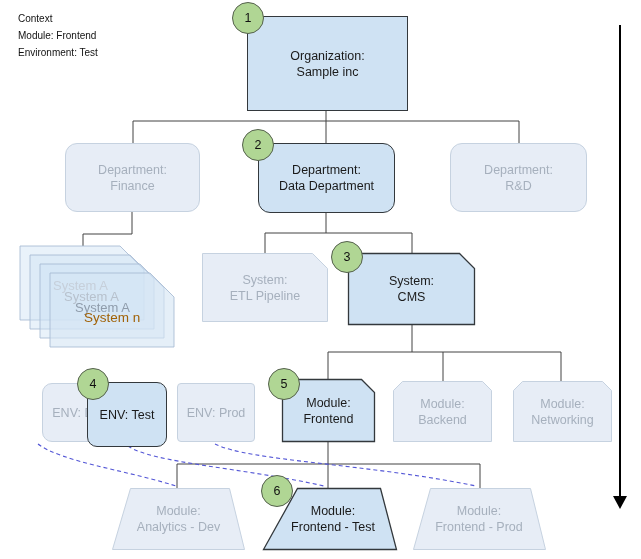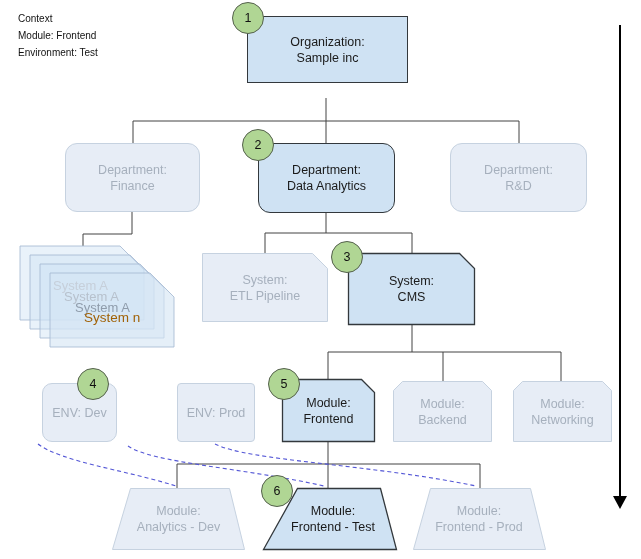--- a/index.html
+++ b/index.html
@@ -81,38 +81,38 @@
       <polygon points="613,496 627,496 620,509" fill="#000000"></polygon>
     </g>
   </svg>
 
   <div id="context">
     <div>Context</div>
     <div>Module: Frontend</div>
     <div>Environment: Test</div>
   </div>
 
-  <div class="node sharp active" style="left:247px;top:16px;width:161px;height:67px;">
+  <div class="node sharp active" style="left:247px;top:16px;width:161px;height:95px;">
     <div class="lbl">
       <div>Organization:</div>
       <div>Sample inc</div>
     </div>
   </div>
 
   <div class="node rbox faded" style="left:65px;top:143px;width:135px;height:69px;">
     <div class="lbl">
       <div>Department:</div>
       <div>Finance</div>
     </div>
   </div>
 
   <div class="node rbox active" style="left:258px;top:143px;width:137px;height:70px;">
     <div class="lbl">
       <div>Department:</div>
-      <div>Data Analytics</div>
+      <div>Data Department</div>
     </div>
   </div>
 
   <div class="node rbox faded" style="left:450px;top:143px;width:137px;height:69px;">
     <div class="lbl">
       <div>Department:</div>
       <div>R&amp;D</div>
     </div>
   </div>
 
@@ -140,20 +140,25 @@
       <div>CMS</div>
     </div>
   </div>
 
   <div class="node rbox faded" style="left:2px;top:383px;width:75px;height:59px;border-radius:10px;margin-left:40px;">
     <div class="lbl">
         <div>ENV: Dev</div>
       </div>
   </div>
 
+  <div class="node rbox active" style="left:87px;top:382px;width:80px;height:65px;border-radius:10px;">
+    <div class="lbl">
+        <div>ENV: Test</div>
+      </div>
+  </div>
 
   <div class="node rbox faded" style="left:177px;top:383px;width:78px;height:59px;border-radius:4px;">
     <div class="lbl">
         <div>ENV: Prod</div>
       </div>
   </div>
 
   <div class="node polynode" style="left:282px;top:379px;width:93px;height:63px;">
     <svg width="93" height="63">
       <polygon points="0.5,0.5 79.5,0.5 92.5,13.5 92.5,62.5 0.5,62.5" fill="#cfe2f3" stroke="#33383c" stroke-width="1.3"></polygon>

